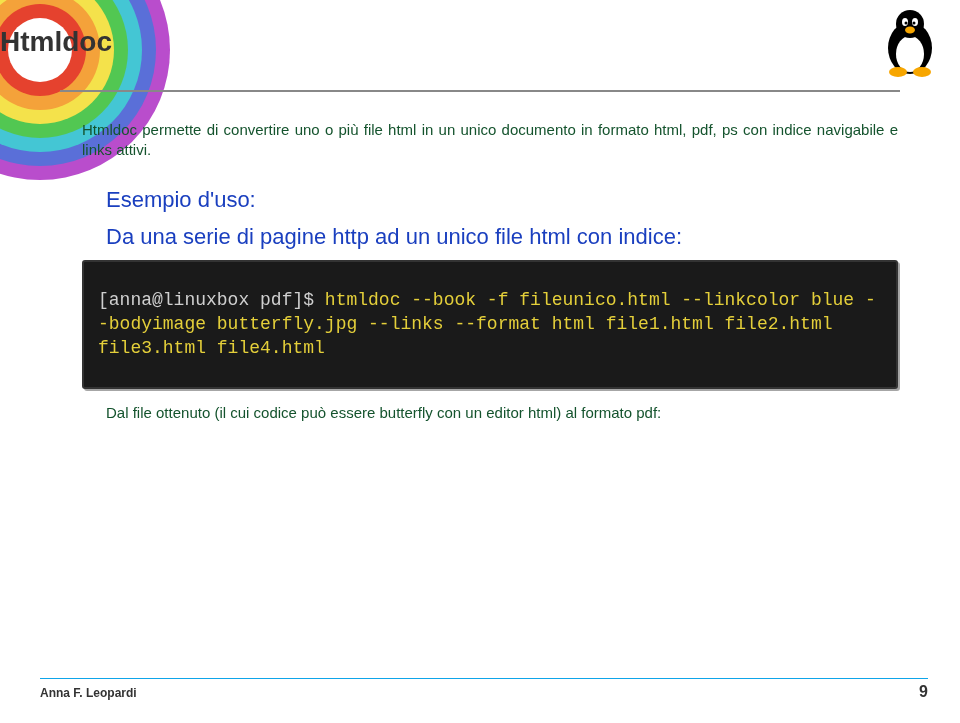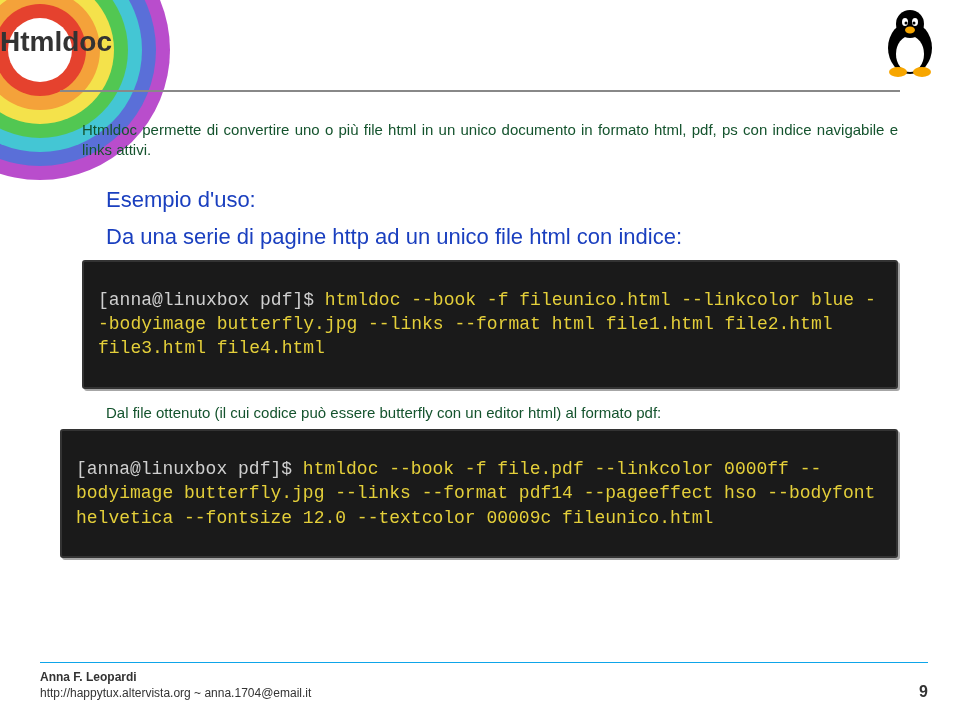--- a/index.html
+++ b/index.html
@@ -84,27 +84,23 @@
     <p class="para">Htmldoc permette di convertire uno o più file html in un unico documento in formato html, pdf, ps con indice navigabile e links attivi.</p>
     <p class="subpara">Esempio d'uso:</p>
     <p class="subpara" style="margin-top:2px;">Da una serie di pagine http ad un unico file html con indice:</p>
 
     <div class="term">
       <span class="t-prompt">[anna@linuxbox pdf]$ </span><span class="t-cmd">htmldoc --book -f fileunico.html --linkcolor blue --bodyimage butterfly.jpg --links  --format html file1.html file2.html file3.html file4.html</span>
     </div>
 
     <p class="para" style="margin-left:24px; margin-top:14px;">Dal file ottenuto (il cui codice può essere butterfly con un editor html) al formato pdf:</p>
 
-    <div class="term" style="margin-left:-22px;">
-      <span class="t-prompt">[anna@linuxbox pdf]$ </span><span class="t-cmd">htmldoc --book -f file.pdf --linkcolor 0000ff --bodyimage butterfly.jpg --links  --format pdf14   --pageeffect hso --bodyfont helvetica  --fontsize 12.0 --textcolor 00009c  fileunico.html</span>
-    </div>
 
   </div>
 
   <div class="footer">
     <div class="footer-left">
       <div class="author">Anna F. Leopardi</div>
-      <div>http://happytux.altervista.org ~ anna.1704@email.it</div>
     </div>
   </div>
   <div class="page-num">9</div>
 
 </div>
 
 </body></html>

